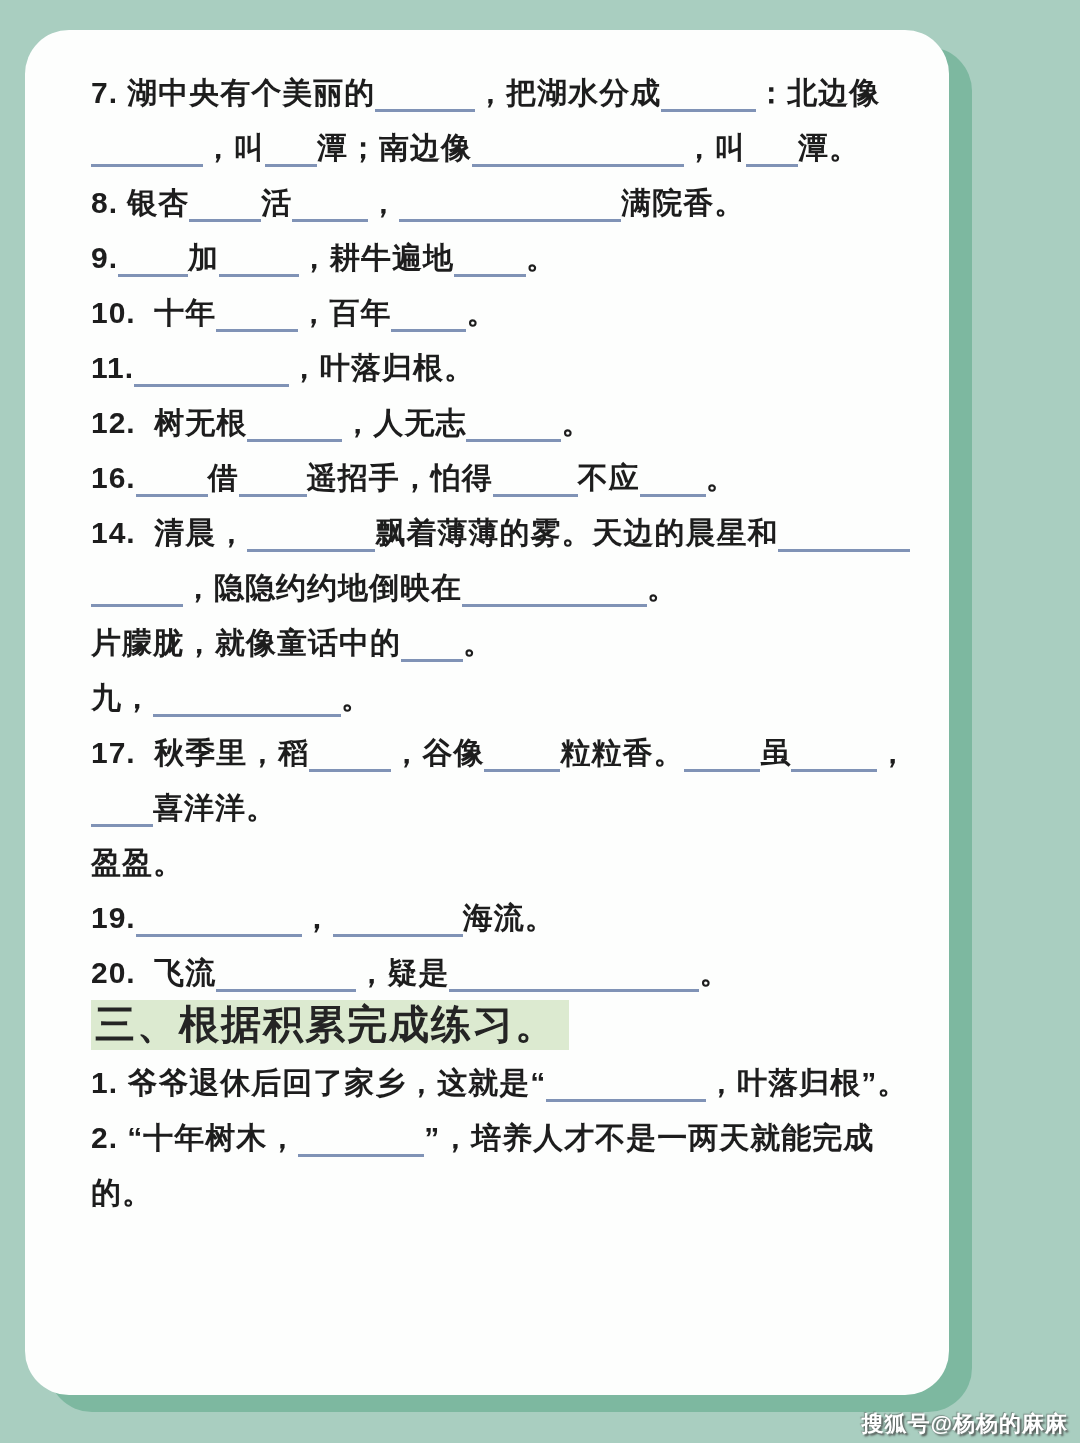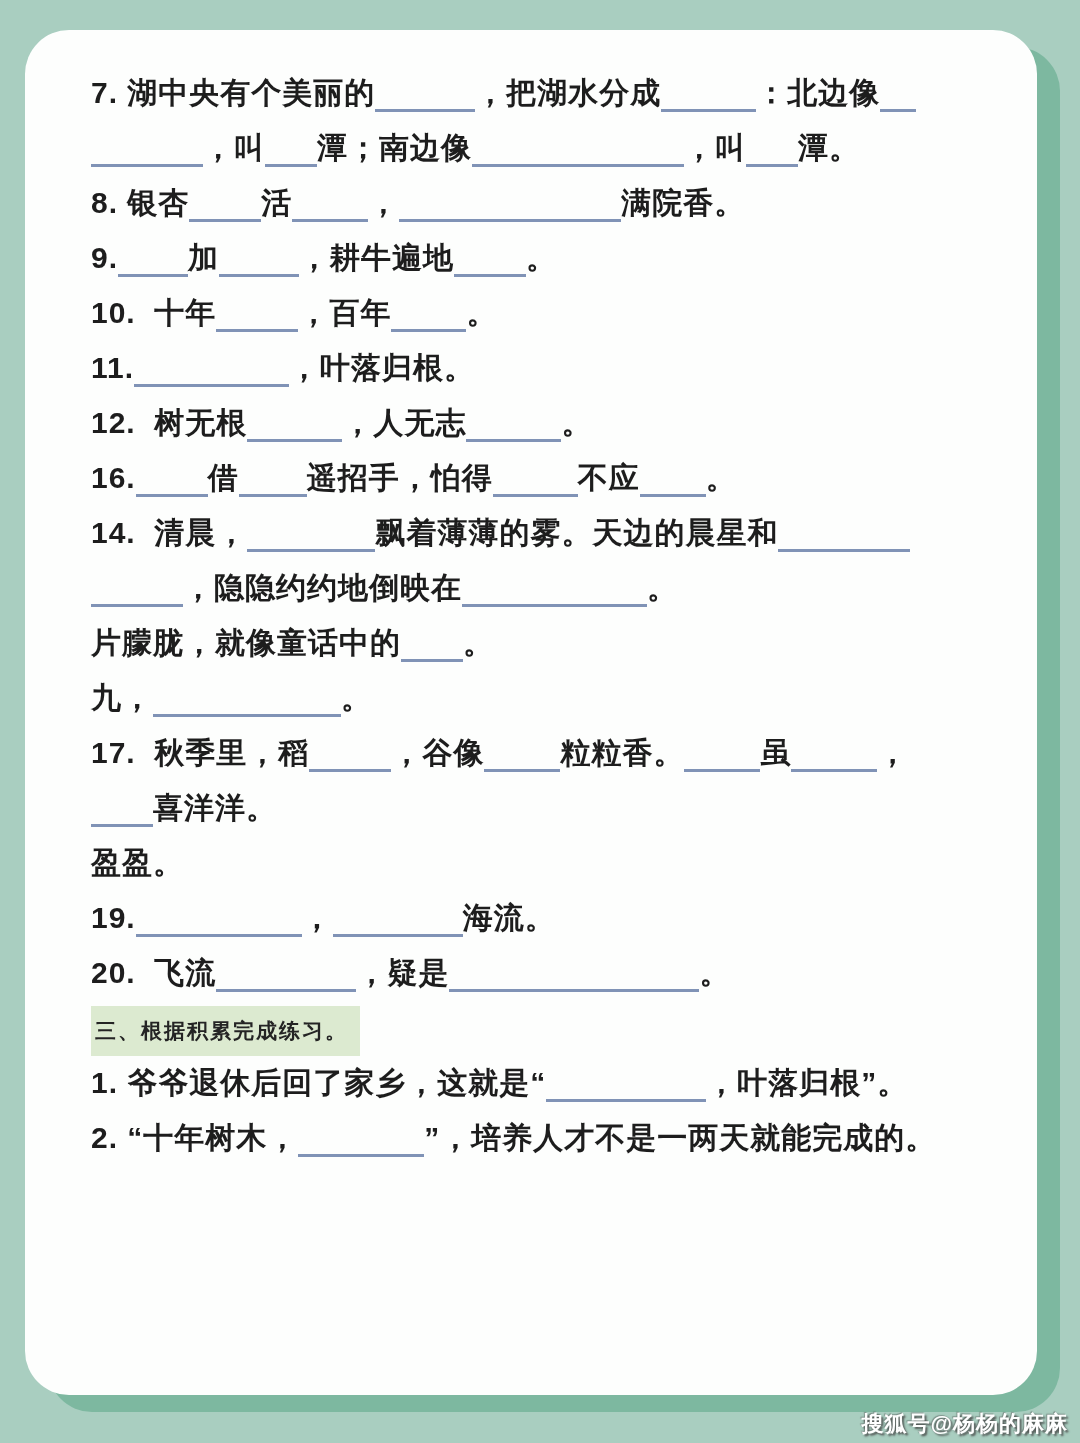--- a/index.html
+++ b/index.html
@@ -6,21 +6,21 @@
   body {
     width: 1080px; height: 1443px;
     background: #a9cec0;
     position: relative;
     overflow: hidden;
     font-family: "Liberation Sans", sans-serif;
   }
   .card {
     position: absolute;
     left: 25px; top: 30px;
-    width: 1012px; height: 1365px;
+    width: 924px; height: 1365px;
     background: #fdfefd;
     border-radius: 44px;
     box-shadow: 23px 17px 0 #7db8a0;
   }
   .card-content {
     padding: 35px 36px 0 66px;
   }
   .line {
     height: 55px;
     line-height: 55px;
@@ -37,21 +37,21 @@
     height: 38px;
     vertical-align: -9px;
   }
   .section-header {
     display: inline-block;
     background: #dcead0;
     padding: 0 12px 0 4px;
     line-height: 50px;
     font-family: "Liberation Serif", serif;
     font-weight: bold;
-    font-size: 21px;
+    font-size: 40px;
     color: #242424;
     letter-spacing: 2px;
   }
   .watermark {
     position: absolute;
     right: 12px; bottom: 4px;
     font-size: 22px;
     font-weight: bold;
     color: #ffffff;
     letter-spacing: 1px;

